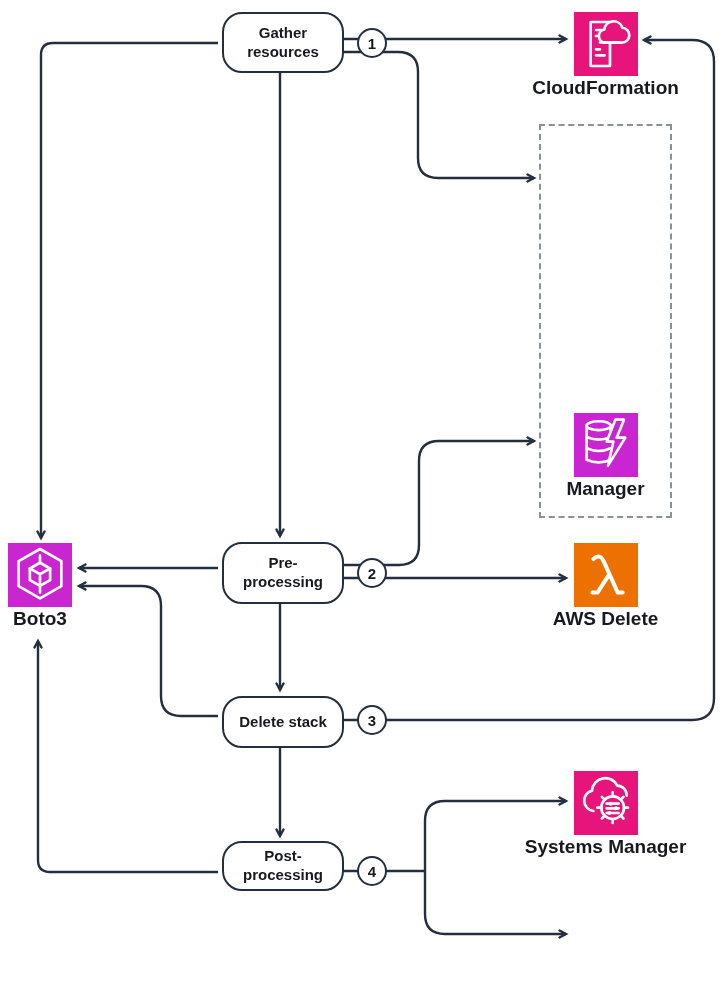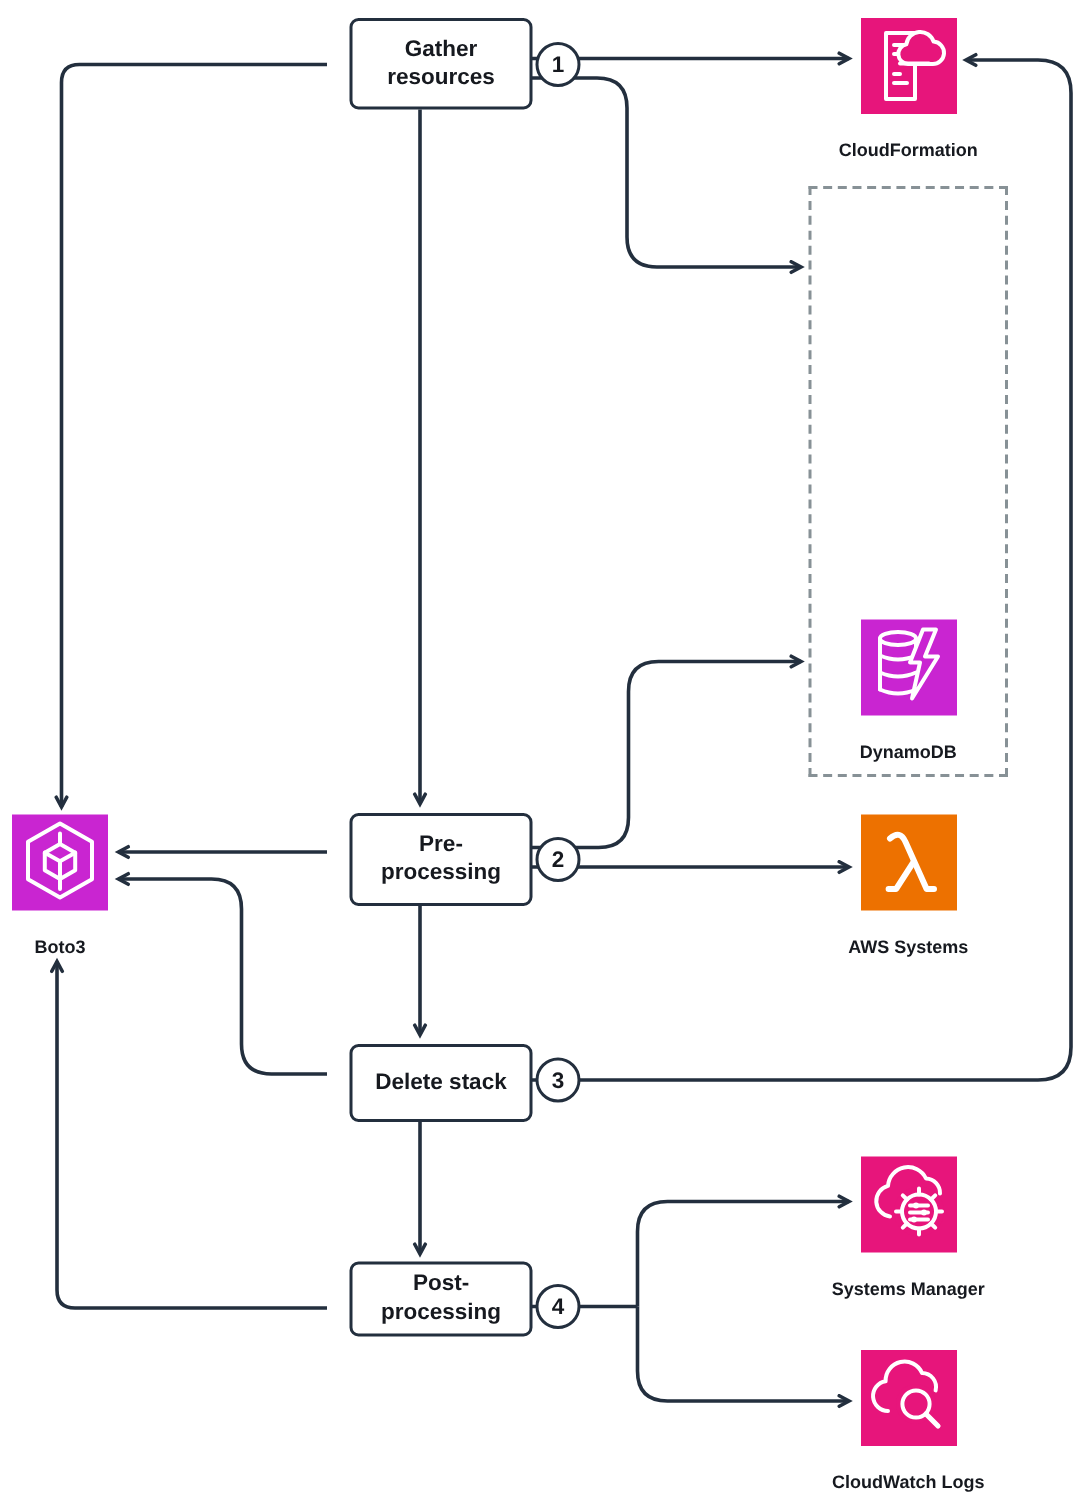--- a/index.html
+++ b/index.html
@@ -7,35 +7,35 @@
     position:relative;width:726px;height:997px;background:#fff;overflow:hidden;
     font-family:"Liberation Sans", sans-serif;color:#16191F;
   }
   .conn{position:absolute;left:0;top:0;width:726px;height:997px;}
   .conn path{fill:none;stroke:#232F3E;stroke-width:2.4;}
   .group-box{
     position:absolute;left:539px;top:124px;width:133px;height:394px;
     border:2px dashed #879196;box-sizing:border-box;background:transparent;
   }
   .task{
-    position:absolute;left:233px;width:122px;box-sizing:border-box;
-    border:2.5px solid #232F3E;border-radius:6px;background:#fff;
+    position:absolute;left:222px;width:122px;box-sizing:border-box;
+    border:2.5px solid #232F3E;border-radius:20px;background:#fff;
     display:flex;align-items:center;justify-content:center;text-align:center;
     font-weight:700;font-size:15px;line-height:1.25;white-space:pre-line;
   }
   .badge{
     position:absolute;left:357px;width:30px;height:30px;box-sizing:border-box;
     border:2.5px solid #232F3E;border-radius:50%;background:#fff;
     display:flex;align-items:center;justify-content:center;
     font-weight:700;font-size:15px;
   }
   .node{position:absolute;left:539px;width:133px;display:flex;flex-direction:column;align-items:center;}
   .node.boto{left:-10px;width:100px;}
   .sq{width:64px;height:64px;display:flex;align-items:center;justify-content:center;}
-  .nlabel{margin-top:17px;font-weight:700;font-size:12px;text-align:right;white-space:nowrap;}
+  .nlabel{margin-top:1px;font-weight:700;font-size:19px;text-align:right;white-space:nowrap;}
   .sq svg{display:block;}
   .g{stroke:#fff;stroke-width:2;fill:none;stroke-linecap:round;stroke-linejoin:round;}
 </style>
 </head>
 <body>
 
 <div class="canvas">
 
   <div class="group-box"></div>
 
@@ -122,60 +122,49 @@
 
   <div class="node" style="top:413px">
     <div class="sq" style="background-color: rgb(201, 37, 209);">
       <svg width="64" height="64" viewBox="0 0 48 48">
         <ellipse class="g" cx="18.5" cy="9.5" rx="9" ry="3.3"></ellipse>
         <path class="g" d="M9.5 9.5 V35 M27.5 9.5 V15"></path>
         <path class="g" d="M9.5 18 Q18.5 22 27.5 18 M9.5 26.5 Q18.5 30.5 27.5 26.5 M9.5 35 Q18.5 39 27.5 35"></path>
         <path d="M31 5 L24.5 21.5 H29.5 L25.5 39.5 L38.5 18.5 H32 L37.5 5 Z" fill="#C925D1" stroke="#fff" stroke-width="2" stroke-linejoin="round"></path>
       </svg>
     </div>
-    <div class="nlabel">DynamoDB</div>
+    <div class="nlabel">Manager</div>
   </div>
 
   <div class="node" style="top:543px">
     <div class="sq" style="background-color: rgb(237, 113, 0);">
       <svg width="64" height="64" viewBox="0 0 48 48">
         <path class="g" style="stroke-width:3" d="M14.5 12 q5 -4.5 7.8 1.8 L32.8 37.2 H36.5"></path>
         <path class="g" style="stroke-width:3" d="M26.3 23.7 L17.6 37.2 H13.8"></path>
       </svg>
     </div>
-    <div class="nlabel">AWS Systems</div>
+    <div class="nlabel">AWS Delete</div>
   </div>
 
   <div class="node" style="top:771px">
     <div class="sq" style="background-color: rgb(231, 21, 123);">
       <svg width="64" height="64" viewBox="0 0 48 48">
         <path class="g" d="M14.5 30 a7.8 7.8 0 0 1 -1 -15.3 A10 10 0 0 1 32.5 11 a7.2 7.2 0 0 1 7 7.5"></path>
         <circle cx="29" cy="27.5" r="12.5" fill="#E7157B"></circle>
         <path class="g" d="M37.5 27.5 H40.5 M35 33.5 L37.1 35.6 M29 36 V39 M23 33.5 L20.9 35.6 M20.5 27.5 H17.5 M23 21.5 L20.9 19.4 M29 19 V16 M35 21.5 L37.1 19.4"></path>
         <circle class="g" cx="29" cy="27.5" r="8.5"></circle>
         <path class="g" d="M24.5 24.5 H33.5 M24.5 28 H33.5 M24.5 31.5 H33.5"></path>
         <circle cx="27.5" cy="24.5" r="1.5" fill="#fff"></circle>
         <circle cx="31.5" cy="28" r="1.5" fill="#fff"></circle>
         <circle cx="26.5" cy="31.5" r="1.5" fill="#fff"></circle>
       </svg>
     </div>
     <div class="nlabel">Systems Manager</div>
   </div>
 
-  <div class="node" style="top:900px">
-    <div class="sq" style="background-color: rgb(231, 21, 123);">
-      <svg width="64" height="64" viewBox="0 0 48 48">
-        <path class="g" d="M13.5 30.5 a7.5 7.5 0 0 1 -1.2 -14.9 A9.5 9.5 0 0 1 30.5 11.5 a7 7 0 0 1 6.8 8.7"></path>
-        <circle cx="27.5" cy="27" r="10" fill="#E7157B"></circle>
-        <circle class="g" cx="27.5" cy="27" r="6.8"></circle>
-        <path class="g" style="stroke-width:2.6" d="M32.5 32 L38.5 38"></path>
-      </svg>
-    </div>
-    <div class="nlabel">CloudWatch Logs</div>
-  </div>
 
   <div class="node boto" style="top:543px">
     <div class="sq" style="background-color: rgb(201, 37, 209);">
       <svg width="64" height="64" viewBox="0 0 48 48">
         <path class="g" d="M24 4.5 L40 13.6 V32.4 L24 41.5 L8 32.4 V13.6 Z"></path>
         <path class="g" d="M24 14.8 L31.6 19.1 V27.9 L24 32.2 L16.4 27.9 V19.1 Z"></path>
         <path class="g" d="M16.4 19.1 L24 23.4 L31.6 19.1 M24 23.4 V32.2"></path>
         <path class="g" d="M24 9.5 V14.8 M24 32.2 V37.2"></path>
       </svg>
     </div>

